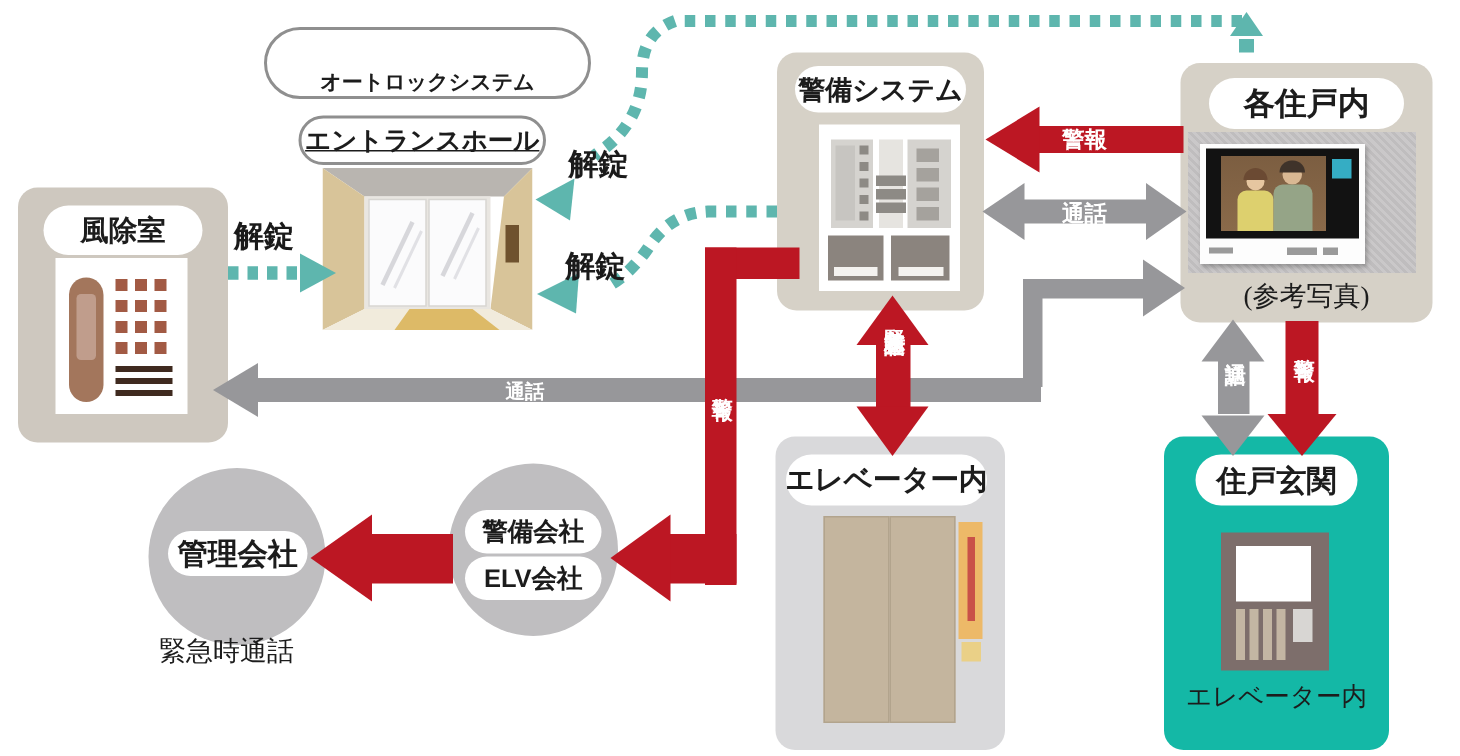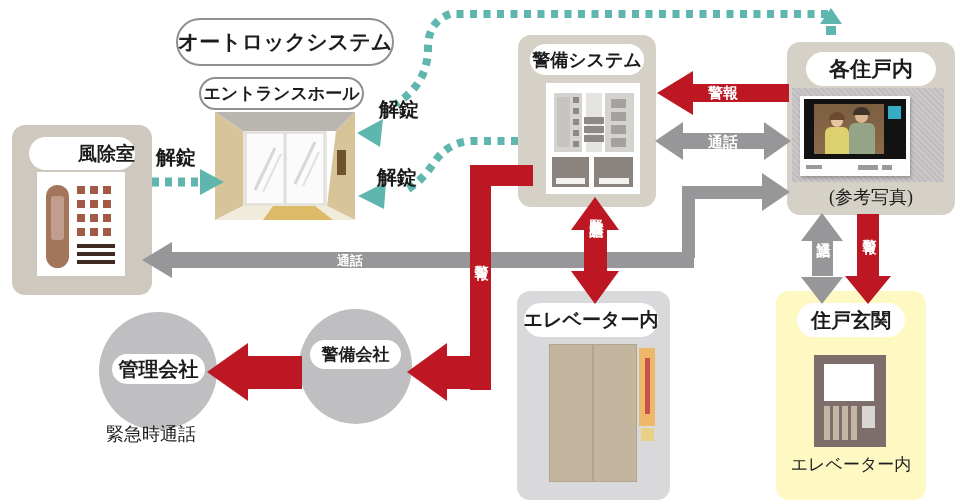--- a/index.html
+++ b/index.html
@@ -57,21 +57,21 @@
   .dp-screen{position:absolute;background:#ffffff;}
   .dp-bar{position:absolute;width:6px;height:34px;background:#c3b6a3;}
   .dp-btn{position:absolute;background:#d8d6d3;}
 </style>
 </head>
 <body>
 
 <div id="stage">
 
   <div class="box boxlayer" style="left:12px;top:125px;width:140px;height:170px;background:#cec8bf;">
-    <div class="pill" style="left:17px;top:12px;width:106px;height:33px;font-size:19px;justify-content:flex-end;">
+    <div class="pill" style="left:17px;top:12px;width:106px;height:33px;font-size:19px;">
       <span>風除室</span>
     </div>
     <div class="wb-panel" style="left:25px;top:47px;width:88px;height:104px;">
       <div class="handset" style="left:9px;top:13px;width:23px;height:83px;"></div>
       <div class="handset-in" style="left:14px;top:24px;width:13px;height:44px;"></div>
       <div class="key" style="left:40px;top:14px;"></div>
         <div class="key" style="left:53px;top:14px;"></div>
         <div class="key" style="left:66px;top:14px;"></div>
       <div class="key" style="left:40px;top:28px;"></div>
         <div class="key" style="left:53px;top:28px;"></div>
@@ -81,25 +81,25 @@
         <div class="key" style="left:66px;top:42px;"></div>
       <div class="key" style="left:40px;top:56px;"></div>
         <div class="key" style="left:53px;top:56px;"></div>
         <div class="key" style="left:66px;top:56px;"></div>
       <div class="kline" style="left:40px;top:72px;width:38px;"></div>
       <div class="kline" style="left:40px;top:80px;width:38px;"></div>
       <div class="kline" style="left:40px;top:88px;width:38px;"></div>
     </div>
   </div>
 
-  <div class="pill outline-pill boxlayer" style="left:176px;top:18px;width:214px;height:44px;font-size:21px;border-radius:24px;">
+  <div class="pill outline-pill boxlayer" style="left:176px;top:18px;width:214px;height:44px;font-size:14px;border-radius:24px;align-items:flex-end;">
     <span>オートロックシステム</span>
   </div>
 
-  <div class="pill outline-pill boxlayer" style="left:199px;top:77px;width:161px;height:29px;font-size:17px;">
+  <div class="pill outline-pill boxlayer" style="left:199px;top:77px;width:161px;height:29px;font-size:17px;text-decoration:underline;">
     <span>エントランスホール</span>
   </div>
 
   <svg class="abs boxlayer" style="left:215px;top:112px;" width="140" height="108" viewBox="0 0 140 108">
     <rect x="0" y="0" width="140" height="108" fill="#ffffff"></rect>
     <polygon points="0,0 140,0 121,19 28,19" fill="#b9b5b0"></polygon>
     <polygon points="0,0 28,19 28,94 0,108" fill="#d8c499"></polygon>
     <polygon points="140,0 140,108 112,94 121,19" fill="#d8c499"></polygon>
     <polygon points="28,94 112,94 140,108 0,108" fill="#f1ebdc"></polygon>
     <polygon points="58,94 100,94 118,108 48,108" fill="#ddba67"></polygon>
@@ -173,21 +173,21 @@
     </div>
     <div>
       <div class="elev-door" style="left:32px;top:53px;width:42px;height:136px;"></div>
       <div class="elev-door" style="left:76px;top:53px;width:42px;height:136px;"></div>
       <div class="elev-strip" style="left:122px;top:57px;width:16px;height:78px;"></div>
       <div class="elev-red" style="left:128px;top:67px;width:5px;height:56px;"></div>
       <div class="elev-btn" style="left:124px;top:137px;width:13px;height:13px;"></div>
     </div>
   </div>
 
-  <div class="box boxlayer" style="left:776px;top:291px;width:150px;height:209px;background:#fef9c3;">
+  <div class="box boxlayer" style="left:776px;top:291px;width:150px;height:209px;background:#14b8a6;">
     <div class="pill" style="left:21px;top:12px;width:108px;height:34px;font-size:20px;">
       <span>住戸玄関</span>
     </div>
     <div>
       <div class="dp-panel" style="left:38px;top:64px;width:72px;height:92px;"></div>
       <div class="dp-screen" style="left:48px;top:73px;width:50px;height:37px;"></div>
       <div class="dp-bar" style="left:48px;top:115px;"></div>
       <div class="dp-bar" style="left:57px;top:115px;"></div>
       <div class="dp-bar" style="left:66px;top:115px;"></div>
       <div class="dp-bar" style="left:75px;top:115px;"></div>
@@ -201,20 +201,23 @@
   <div class="circle boxlayer" style="left:99px;top:312px;width:118px;height:118px;">
     <div class="pill" style="left:13px;top:42px;width:93px;height:30px;font-size:20px;">
       <span>管理会社</span>
     </div>
   </div>
 
   <div class="circle boxlayer" style="left:299px;top:309px;width:113px;height:115px;">
     <div class="pill" style="left:11px;top:31px;width:91px;height:29px;font-size:17px;">
       <span>警備会社</span>
     </div>
+    <div class="pill" style="left:11px;top:62px;width:91px;height:29px;font-size:17px;">
+      <span>ELV会社</span>
+    </div>
   </div>
 
   <div class="abs serif boxlayer" style="left:106px;top:424px;font-size:18px;line-height:21px;">
     <div>緊急時通話</div>
   </div>
 
   <svg class="layer" width="973" height="504" viewBox="0 0 973 504">
 
     <g fill="#97979a">
       <rect x="166" y="252" width="528" height="16"></rect>

